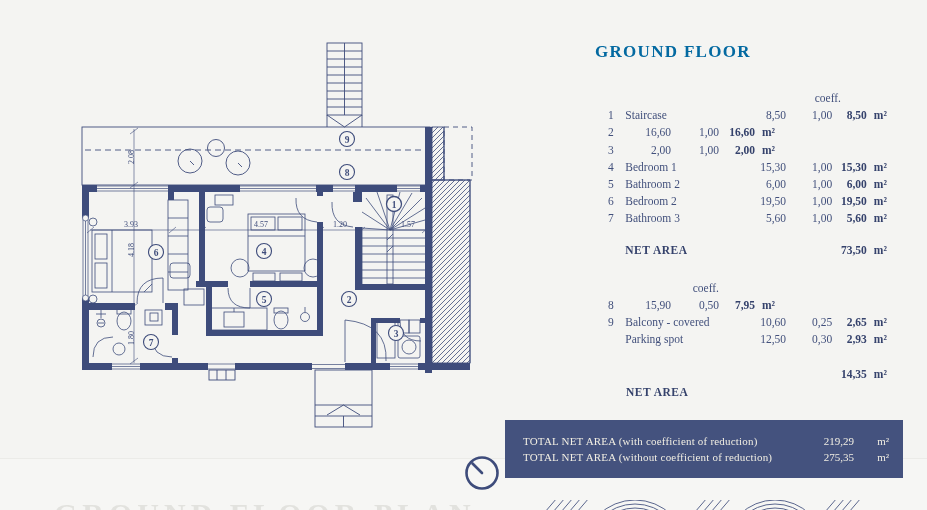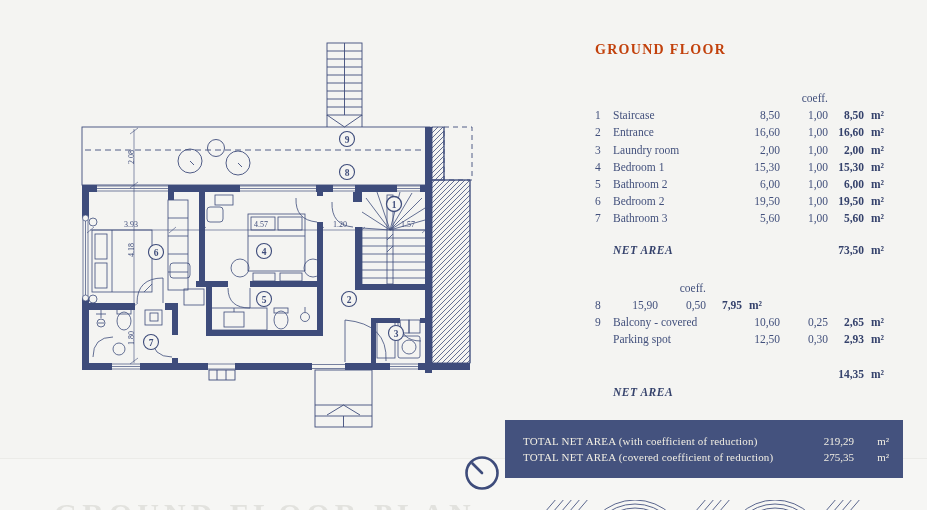--- a/index.html
+++ b/index.html
@@ -3,31 +3,31 @@
 <meta charset="utf-8">
 <style>
   html,body{margin:0;padding:0;background:#ffffff;}
   .page{position:relative;width:927px;height:510px;background:#f4f4f2;overflow:hidden;
         font-family:"Liberation Serif","DejaVu Serif",serif;color:#42507c;}
   .lower-strip{position:absolute;left:0;top:458px;width:927px;height:52px;background:#f6f6f4;
         border-top:1px solid #ebebe8;}
   .plan-svg{position:absolute;left:0;top:0;}
   .plan-svg text{font-family:"Liberation Serif","DejaVu Serif",serif;fill:#3e4c7b;}
 
-  .panel-title{position:absolute;left:595px;top:42px;font-weight:bold;font-size:14px;
-        letter-spacing:1.3px;color:#c2410c;}
+  .panel-title{position:absolute;left:595px;top:42px;font-weight:bold;font-size:17px;
+        letter-spacing:1.3px;color:#0369a1;}
   .area-table{position:absolute;left:595px;top:90px;width:300px;font-size:11.5px;color:#42507c;}
-  .trow{display:flex;height:17.2px;line-height:17.2px;}
+  .trow{display:flex;height:17.2px;line-height:17.2px;margin-left:13px;}
   .c-num{width:18px;}
   .c-name{width:122px;}
   .c-area{width:45px;text-align:right;}
   .c-coeff{width:48px;text-align:right;}
   .c-net{width:36px;text-align:right;font-weight:bold;color:#35426c;}
   .c-unit{width:29px;padding-left:7px;font-weight:bold;color:#35426c;box-sizing:border-box;}
-  .b-label-cell{font-weight:bold;color:#35426c;letter-spacing:0.5px;font-style:italic;}
+  .b-label-cell{font-weight:bold;color:#35426c;letter-spacing:0.5px;}
 
   .banner{position:absolute;left:505px;top:420px;width:398px;height:58px;background:#44527e;
         color:#f1eee3;display:flex;flex-direction:column;justify-content:center;gap:4px;
         font-size:11px;font-weight:normal;z-index:3;}
   .brow{display:flex;padding:0 14px 0 18px;}
   .b-label{width:287px;letter-spacing:0.2px;}
   .b-val{width:44px;text-align:right;}
   .b-unit{flex:1;text-align:right;}
 
   .clock{position:absolute;left:462px;top:452px;}
@@ -374,29 +374,27 @@
     <div class="trow">
       <span class="c-num">1</span>
       <span class="c-name">Staircase</span>
       <span class="c-area">8,50</span>
       <span class="c-coeff">1,00</span>
       <span class="c-net">8,50</span>
       <span class="c-unit">m²</span>
     </div>
     <div class="trow">
       <span class="c-num">2</span>
-      <span class="c-name">Entrance</span>
       <span class="c-area">16,60</span>
       <span class="c-coeff">1,00</span>
       <span class="c-net">16,60</span>
       <span class="c-unit">m²</span>
     </div>
     <div class="trow">
       <span class="c-num">3</span>
-      <span class="c-name">Laundry room</span>
       <span class="c-area">2,00</span>
       <span class="c-coeff">1,00</span>
       <span class="c-net">2,00</span>
       <span class="c-unit">m²</span>
     </div>
     <div class="trow">
       <span class="c-num">4</span>
       <span class="c-name">Bedroom 1</span>
       <span class="c-area">15,30</span>
       <span class="c-coeff">1,00</span>
@@ -483,21 +481,21 @@
     </div>
   </div>
 
   <div class="banner">
     <div class="brow">
       <span class="b-label">TOTAL NET AREA (with coefficient of reduction)</span>
       <span class="b-val">219,29</span>
       <span class="b-unit">m²</span>
     </div>
     <div class="brow">
-      <span class="b-label">TOTAL NET AREA (covered coefficient of reduction)</span>
+      <span class="b-label">TOTAL NET AREA (without coefficient of reduction)</span>
       <span class="b-val">275,35</span>
       <span class="b-unit">m²</span>
     </div>
   </div>
 
   <svg class="clock" width="40" height="40">
     <circle cx="20" cy="21" r="15.5" stroke="#3e4c7b" stroke-width="2.6" fill="none"></circle>
     <line x1="20" y1="21" x2="10.5" y2="11.5" stroke="#3e4c7b" stroke-width="2.6" stroke-linecap="round"></line>
   </svg>
 

